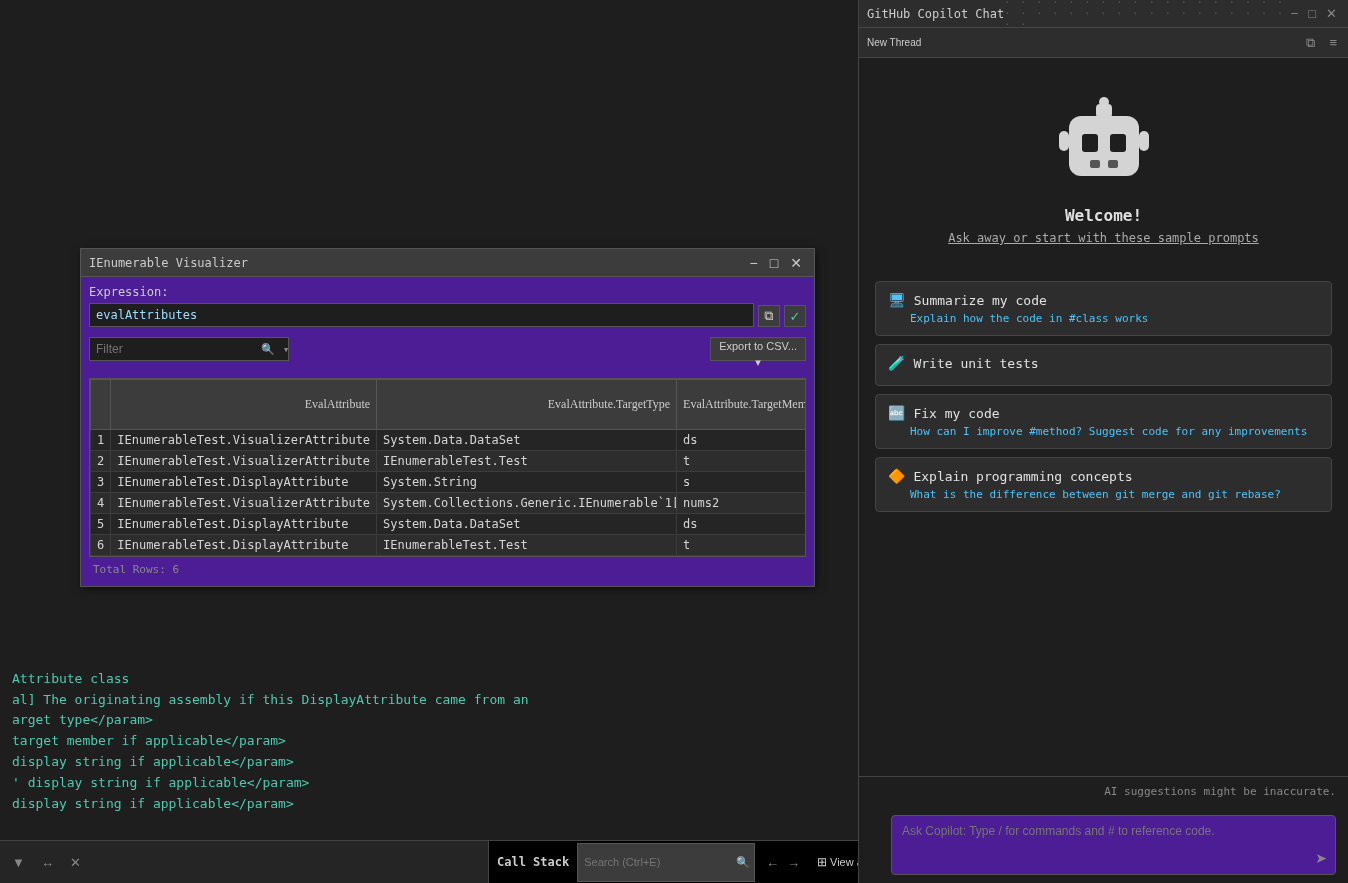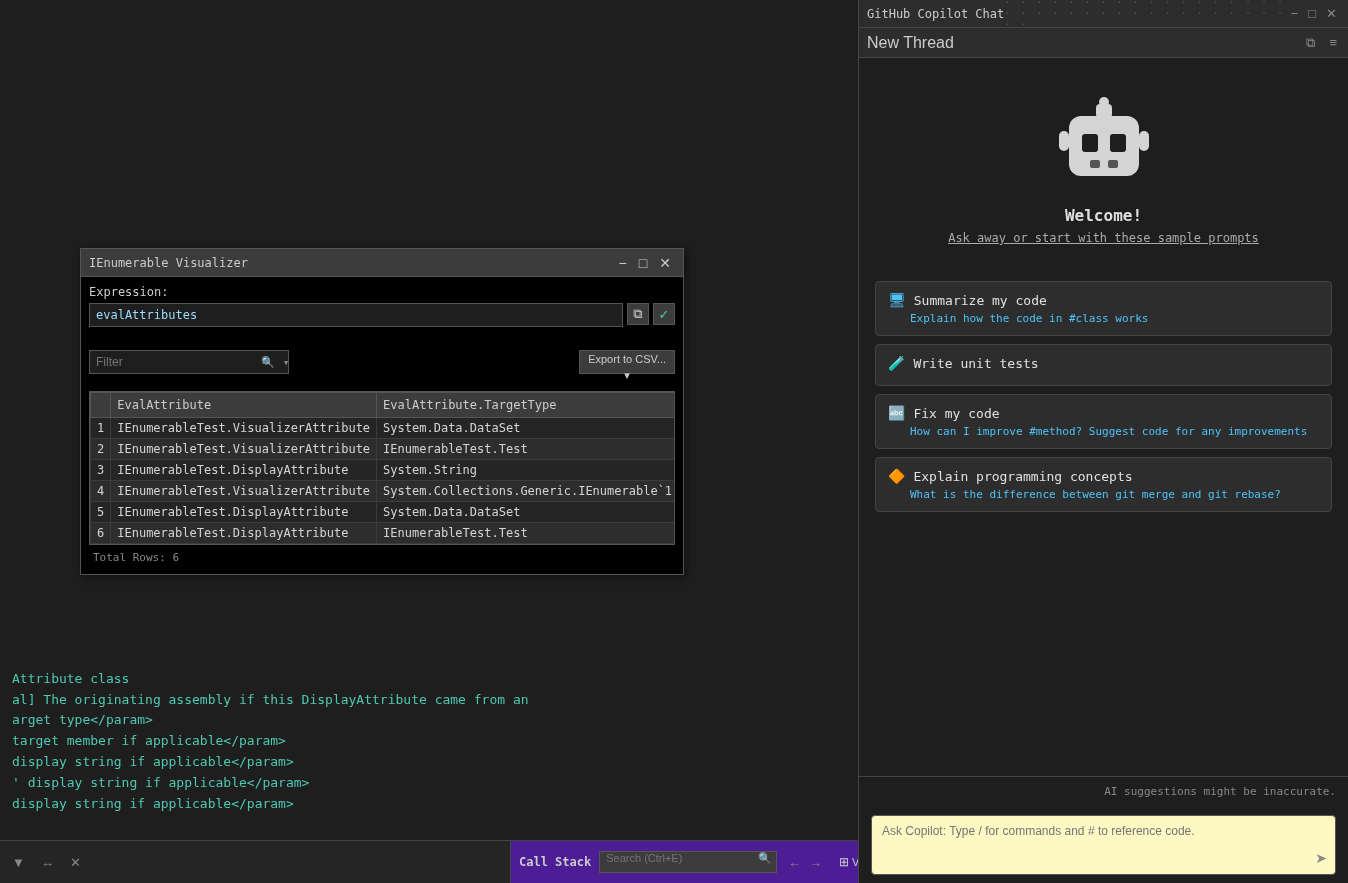--- a/index.html
+++ b/index.html
@@ -35,22 +35,22 @@
       font-size: 13px;
       line-height: 1.6;
       white-space: pre;
     }
 
     
     .visualizer-window {
       position: absolute;
       left: 80px;
       top: 248px;
-      width: 604px;
-      background: #000000;
+      width: 735px;
+      background: #4c1d95;
       border: 1px solid #555;
       box-shadow: 2px 2px 8px rgba(0,0,0,0.5);
     }
 
     .visualizer-titlebar {
       background: #3c3c3c;
       height: 28px;
       display: flex;
       align-items: center;
       padding: 0 8px;
@@ -84,22 +84,22 @@
     }
 
     .expression-label {
       color: #ccc;
       font-size: 12px;
       margin-bottom: 4px;
     }
 
     .expression-input-row {
       display: flex;
-      align-items: flex-start;
-      margin-bottom: 23px;
+      align-items: flex-end;
+      margin-bottom: 10px;
       gap: 4px;
     }
 
     .expression-input {
       flex: 1;
       background: #1e1e1e;
       border: 1px solid #555;
       color: #9cdcfe;
       font-family: Consolas, monospace;
       font-size: 12px;
@@ -169,24 +169,25 @@
     
     .data-table {
       width: 100%;
       border-collapse: collapse;
       font-size: 12px;
     }
 
     .data-table th {
       background: #3c3c3c;
       color: #ccc;
-      text-align: left;
-      padding: 5px 6px;
+      text-align: right;
+      padding: 17px 6px;
       border: 1px solid #555;
       font-weight: normal;
+      font-family: Liberation Serif, serif;
     }
 
     .data-table td {
       background: #2d2d2d;
       color: #d4d4d4;
       padding: 3px 6px;
       border: 1px solid #3c3c3c;
       white-space: nowrap;
       overflow: hidden;
     }
@@ -232,45 +233,45 @@
       border: none;
       color: #888;
       cursor: pointer;
       font-size: 13px;
       padding: 2px 4px;
     }
 
     .call-stack-panel {
       position: absolute;
       bottom: 0;
-      left: 510px;
+      left: 488px;
       right: 338px;
       height: 43px;
-      background: #4c1d95;
+      background: #000000;
       border-top: 1px solid #444;
       border-left: 1px solid #444;
       display: flex;
       align-items: center;
       padding: 0 8px;
       gap: 8px;
     }
 
     .call-stack-label {
       color: #ccc;
       font-size: 12px;
       font-weight: 600;
       white-space: nowrap;
     }
 
     .search-input-wrap {
       display: flex;
-      align-items: flex-start;
+      align-items: center;
       background: #3c3c3c;
       border: 1px solid #555;
-      height: 22px;
+      height: 39px;
       width: 180px;
     }
 
     .search-input {
       background: transparent;
       border: none;
       color: #ccc;
       font-size: 11px;
       padding: 0 6px;
       flex: 1;
@@ -369,21 +370,21 @@
       padding: 0 8px;
       gap: 8px;
       border-bottom: 1px solid #444;
     }
 
     .new-thread-btn {
       background: none;
       border: none;
       color: #ccc;
       cursor: pointer;
-      font-size: 16px;
+      font-size: 10px;
       display: flex;
       align-items: flex-start;
       gap: 4px;
     }
 
     .copilot-content {
       flex: 1;
       display: flex;
       flex-direction: column;
       align-items: center;
@@ -446,26 +447,27 @@
     }
 
     .ai-warning {
       color: #888;
       font-size: 11px;
       text-align: right;
       margin-bottom: 17px;
     }
 
     .chat-input-wrap {
-      background: #fef9c3;
+      background: #4c1d95;
       border: 1px solid #555;
       border-radius: 4px;
       padding: 8px 10px;
       min-height: 60px;
       position: relative;
+      margin-left: 20px;
     }
 
     .chat-input {
       background: transparent;
       border: none;
       color: #888;
       font-size: 12px;
       width: 100%;
       resize: none;
       outline: none;

